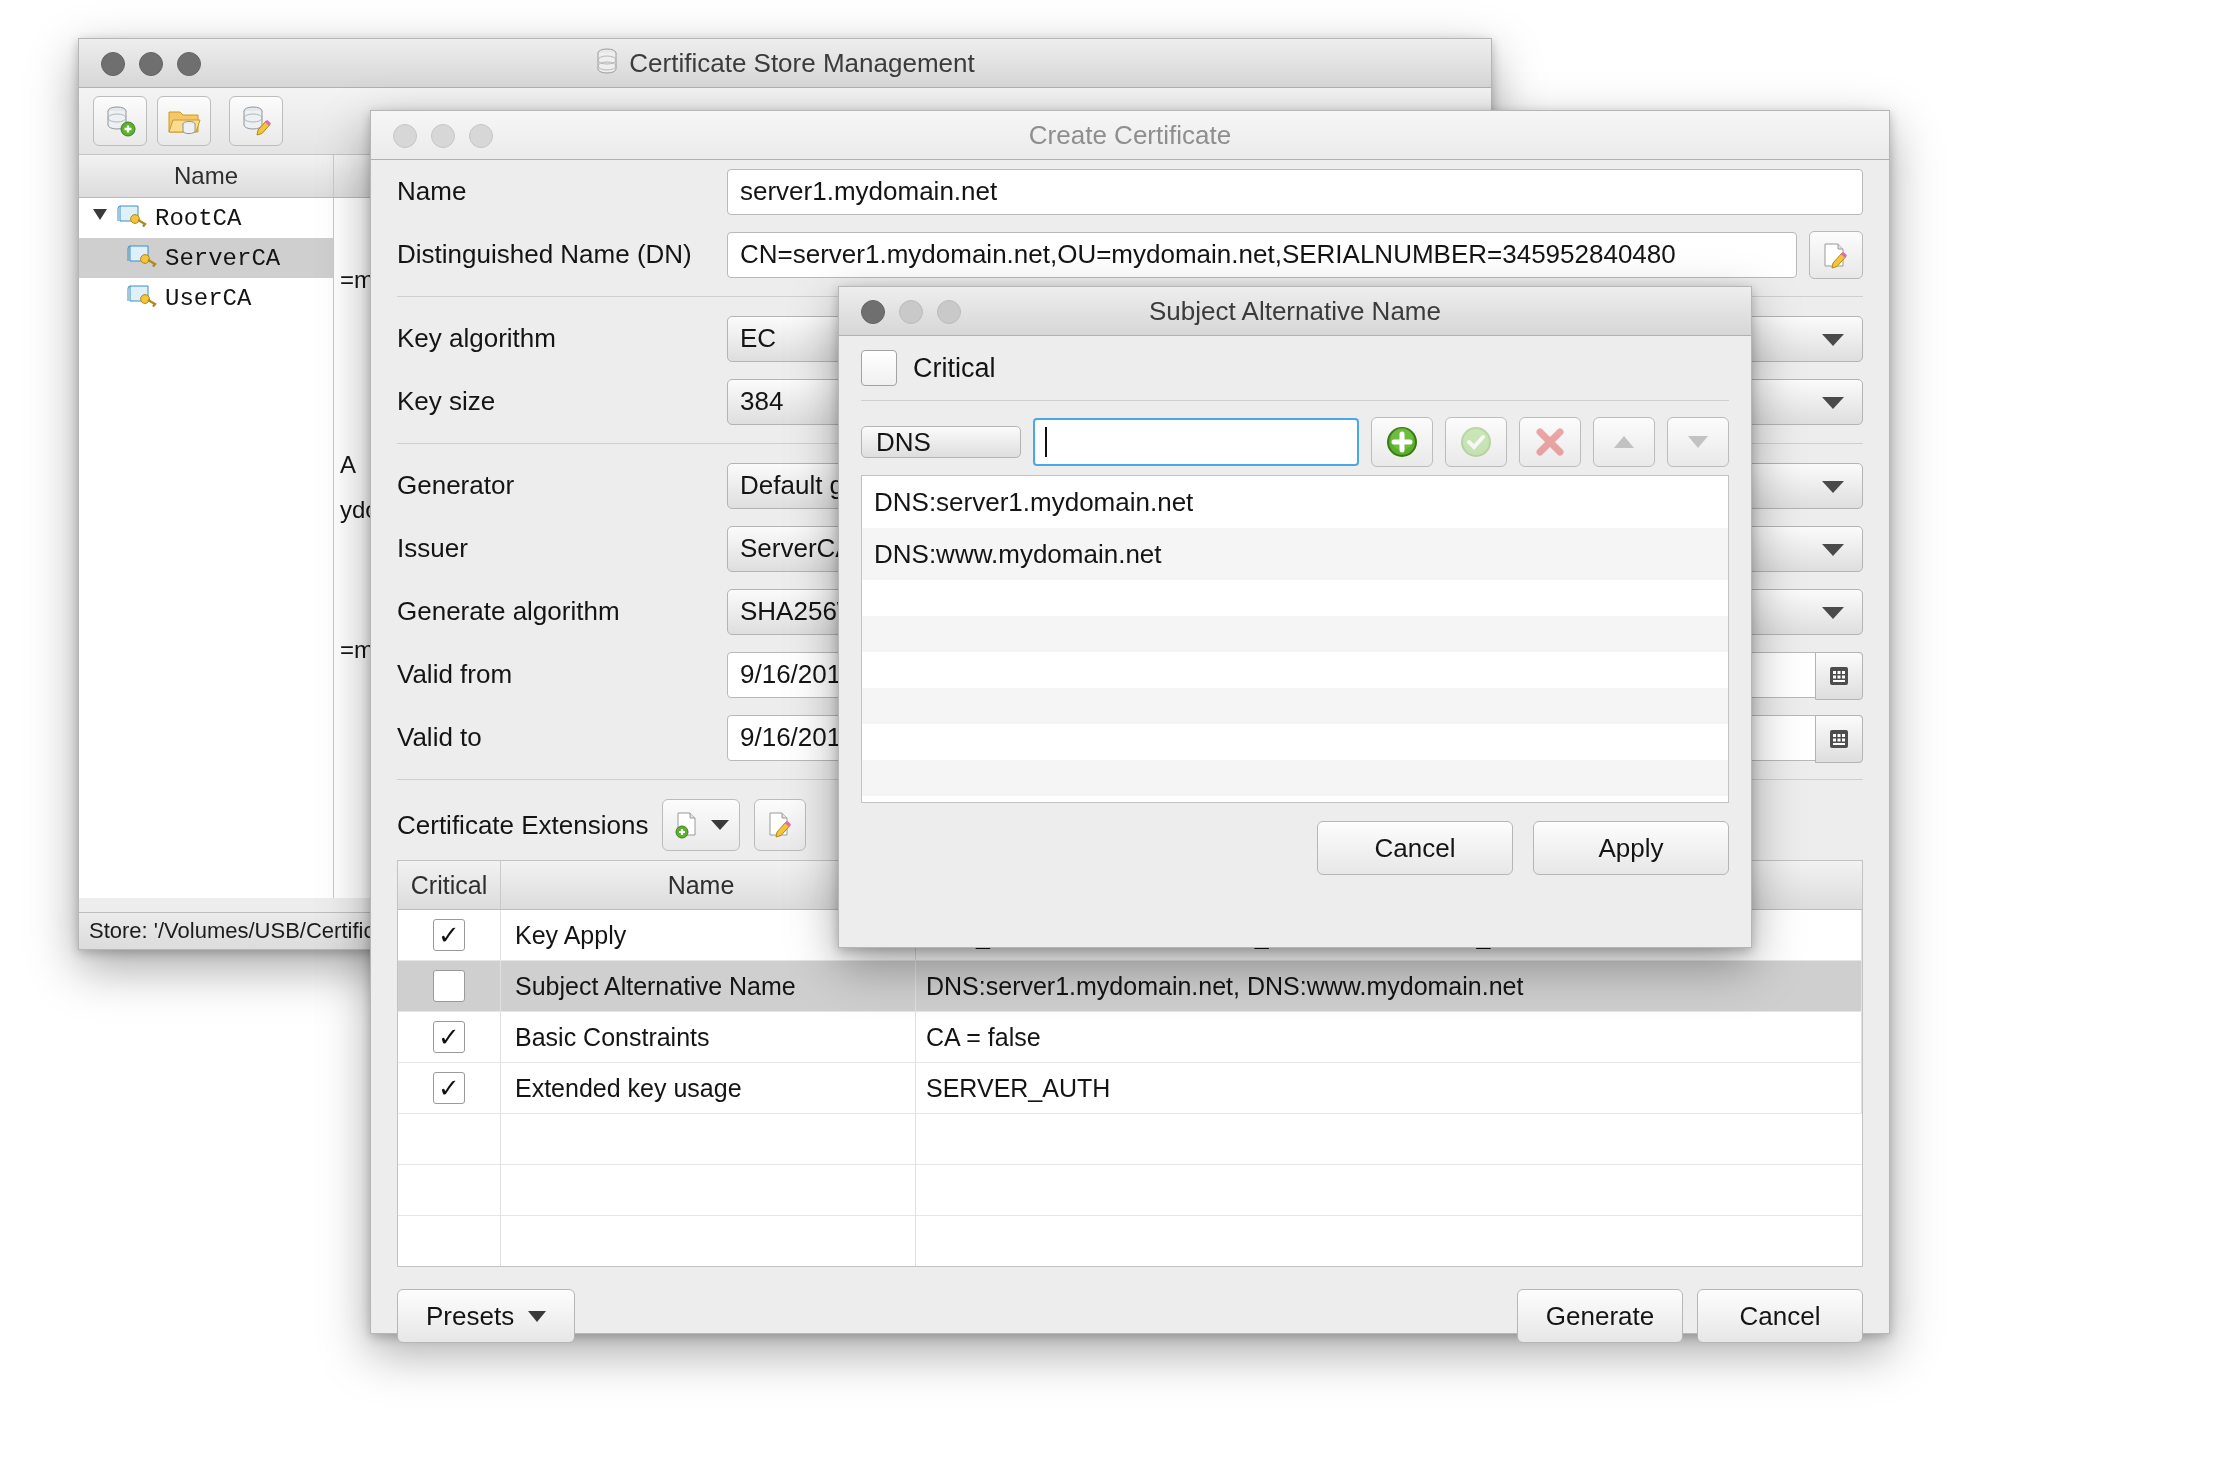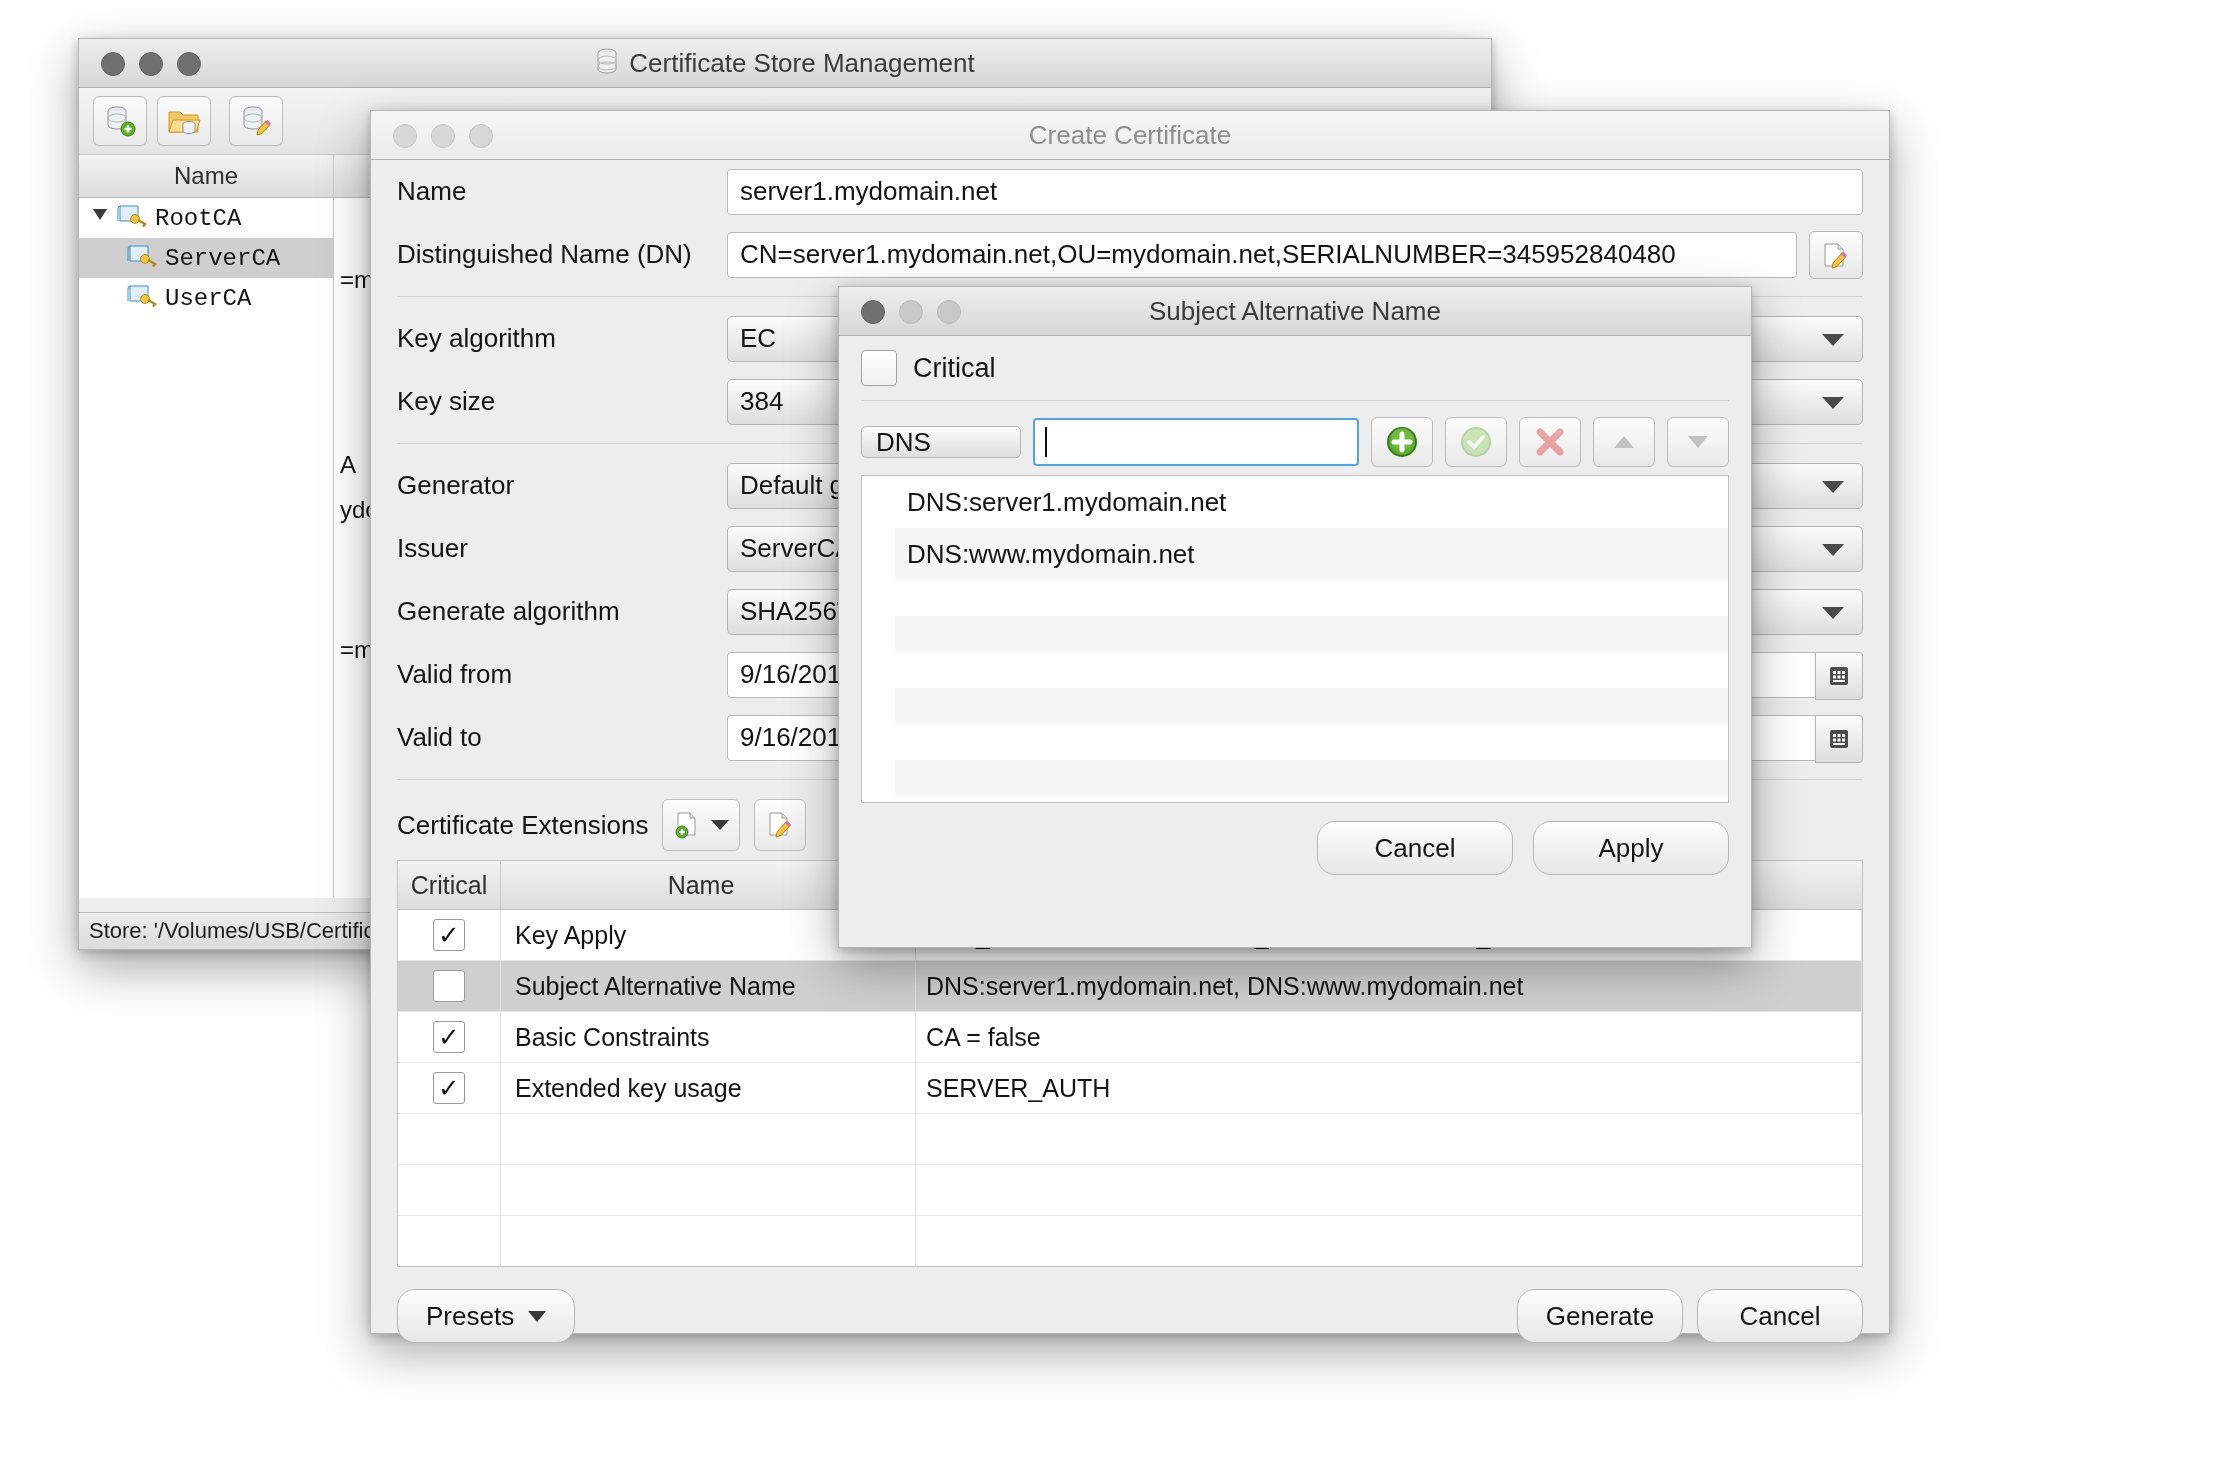--- a/index.html
+++ b/index.html
@@ -97,21 +97,21 @@
             border-bottom:1px solid #e6e6e6; }
   .ext-tr.sel { background:#cfcfcf; }
   .ext-tr > div { display:flex; align-items:center; border-right:1px solid #e0e0e0; }
   .c-crit { width:102px; justify-content:center; }
   .c-name { width:400px; padding-left:14px; }
   .c-val  { flex:1; padding-left:10px; white-space:nowrap; overflow:hidden; }
   .cbx { width:30px; height:30px; border:1px solid #9a9a9a; border-radius:3px; background:#fff;
          display:flex; align-items:center; justify-content:center; font-size:26px; color:#111;
          line-height:1; }
 
-  .btn { height: 52px; min-width: 120px; border:1px solid #b6b6b6; border-radius:18px;
+  .btn { height: 52px; min-width: 120px; border:1px solid #b6b6b6; border-radius:6px;
          background: linear-gradient(#fdfdfd,#e7e7e7); font-size:26px; color:#141414;
          display:flex; align-items:center; justify-content:center; padding: 0 22px; }
   .btn.wide { padding: 0 28px; }
 
   
   #sanwin { left: 838px; top: 286px; width: 912px; height: 372px; }
   .san-body { padding: 0 22px; }
   .san-check-row { display:flex; align-items:center; gap:16px; height: 64px; }
   .big-cbx { width:34px; height:34px; border:1px solid #a3a3a3; border-radius:4px;
              background:linear-gradient(#ffffff,#f0f0f0); }
@@ -122,21 +122,21 @@
                display:flex; align-items:center; padding: 0 14px; font-size:26px;
                color:#141414; position:relative; box-sizing:border-box; }
   .san-input { flex:1; height:48px; border:2px solid #4aa8e8; border-radius:4px; background:#fff;
                display:flex; align-items:center; padding: 0 10px; box-sizing:border-box; }
   .caret { width:2px; height:30px; background:#111; }
   .sqbtn { width:60px; height:48px; border:1px solid #bcbcbc; border-radius:6px;
            background: linear-gradient(#fcfcfc,#e9e9e9);
            display:flex; align-items:center; justify-content:center; }
   .san-list { border:1px solid #c2c2c2; background:#fff; height: 218px; overflow:hidden; }
   .san-item { height:36px; display:flex; align-items:center; padding-left:12px;
-              font-size:26px; color:#141414;margin-left:33px; }
+              font-size:26px; color:#141414; }
   .san-item.alt { background:#f5f5f5; }
   .san-foot { display:flex; justify-content:flex-end; gap:20px; padding: 18px 22px 0 0; }
 </style>
 </head>
 <body>
 
 <div class="stage">
 
   <div class="win" id="bgwin">
     <div class="titlebar">

